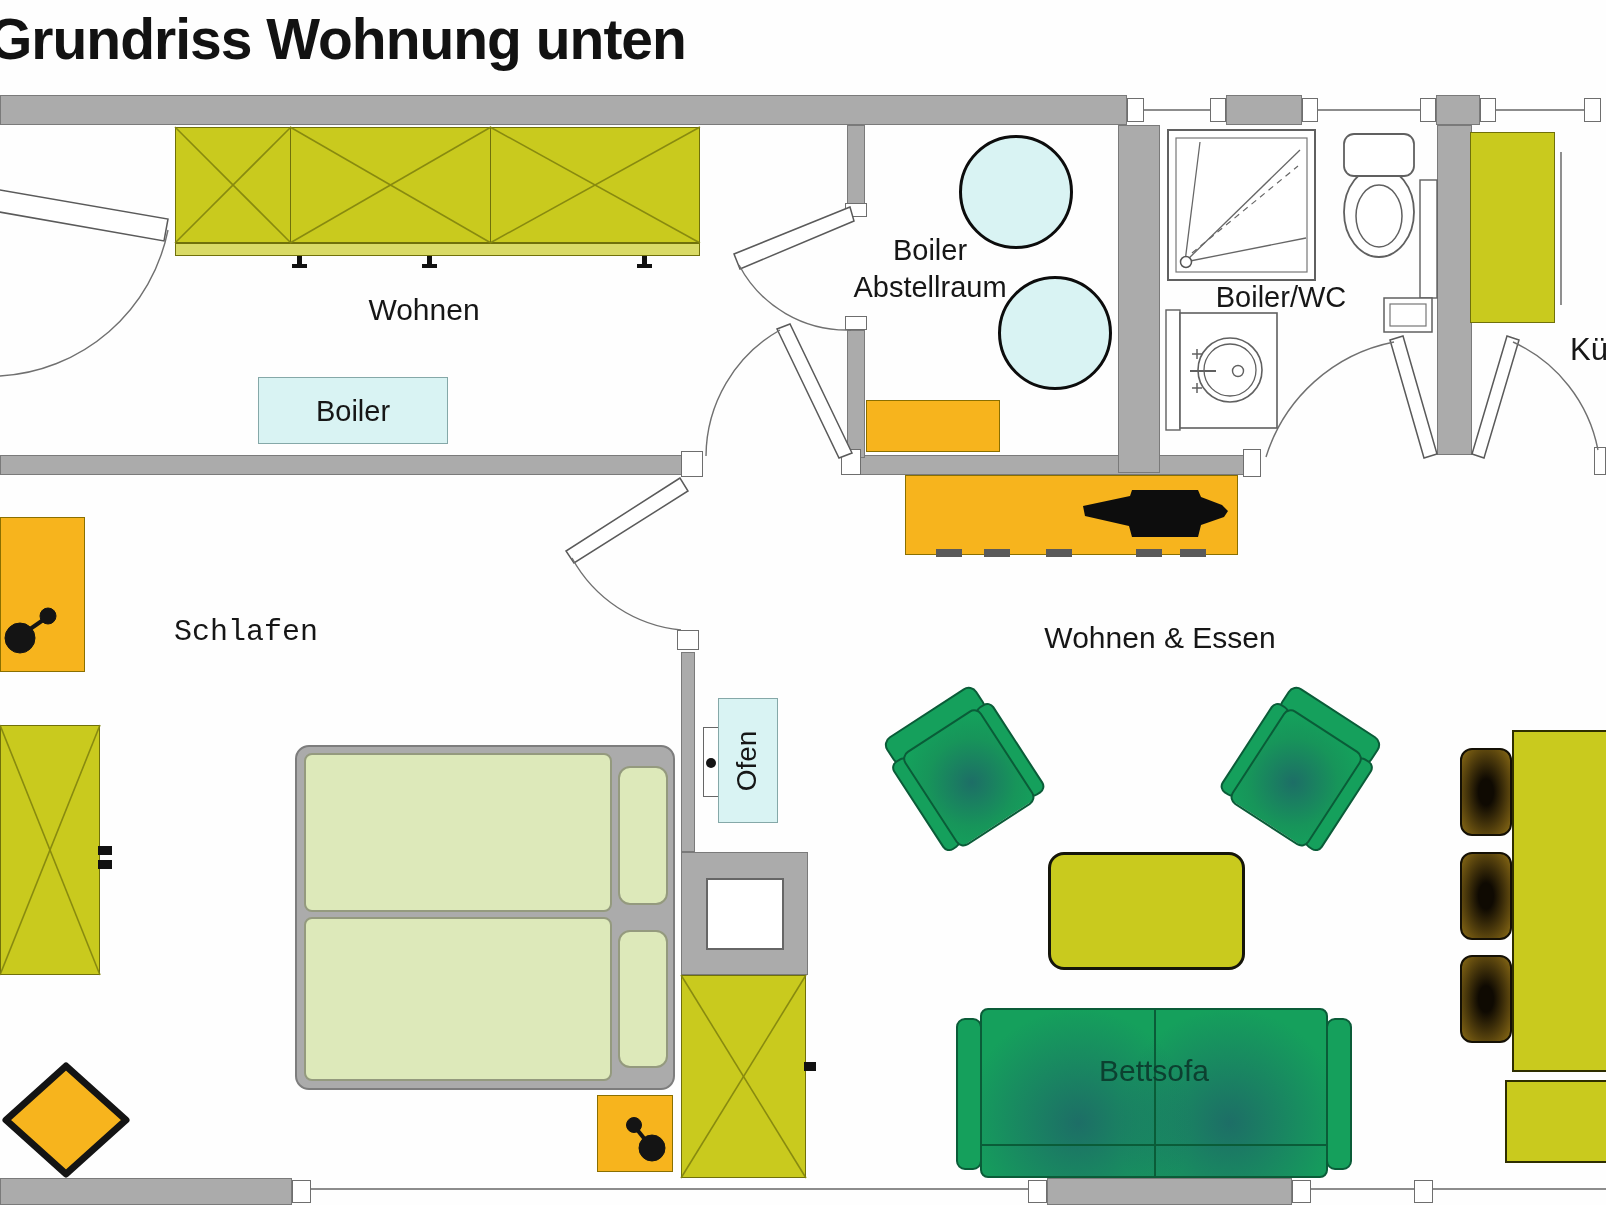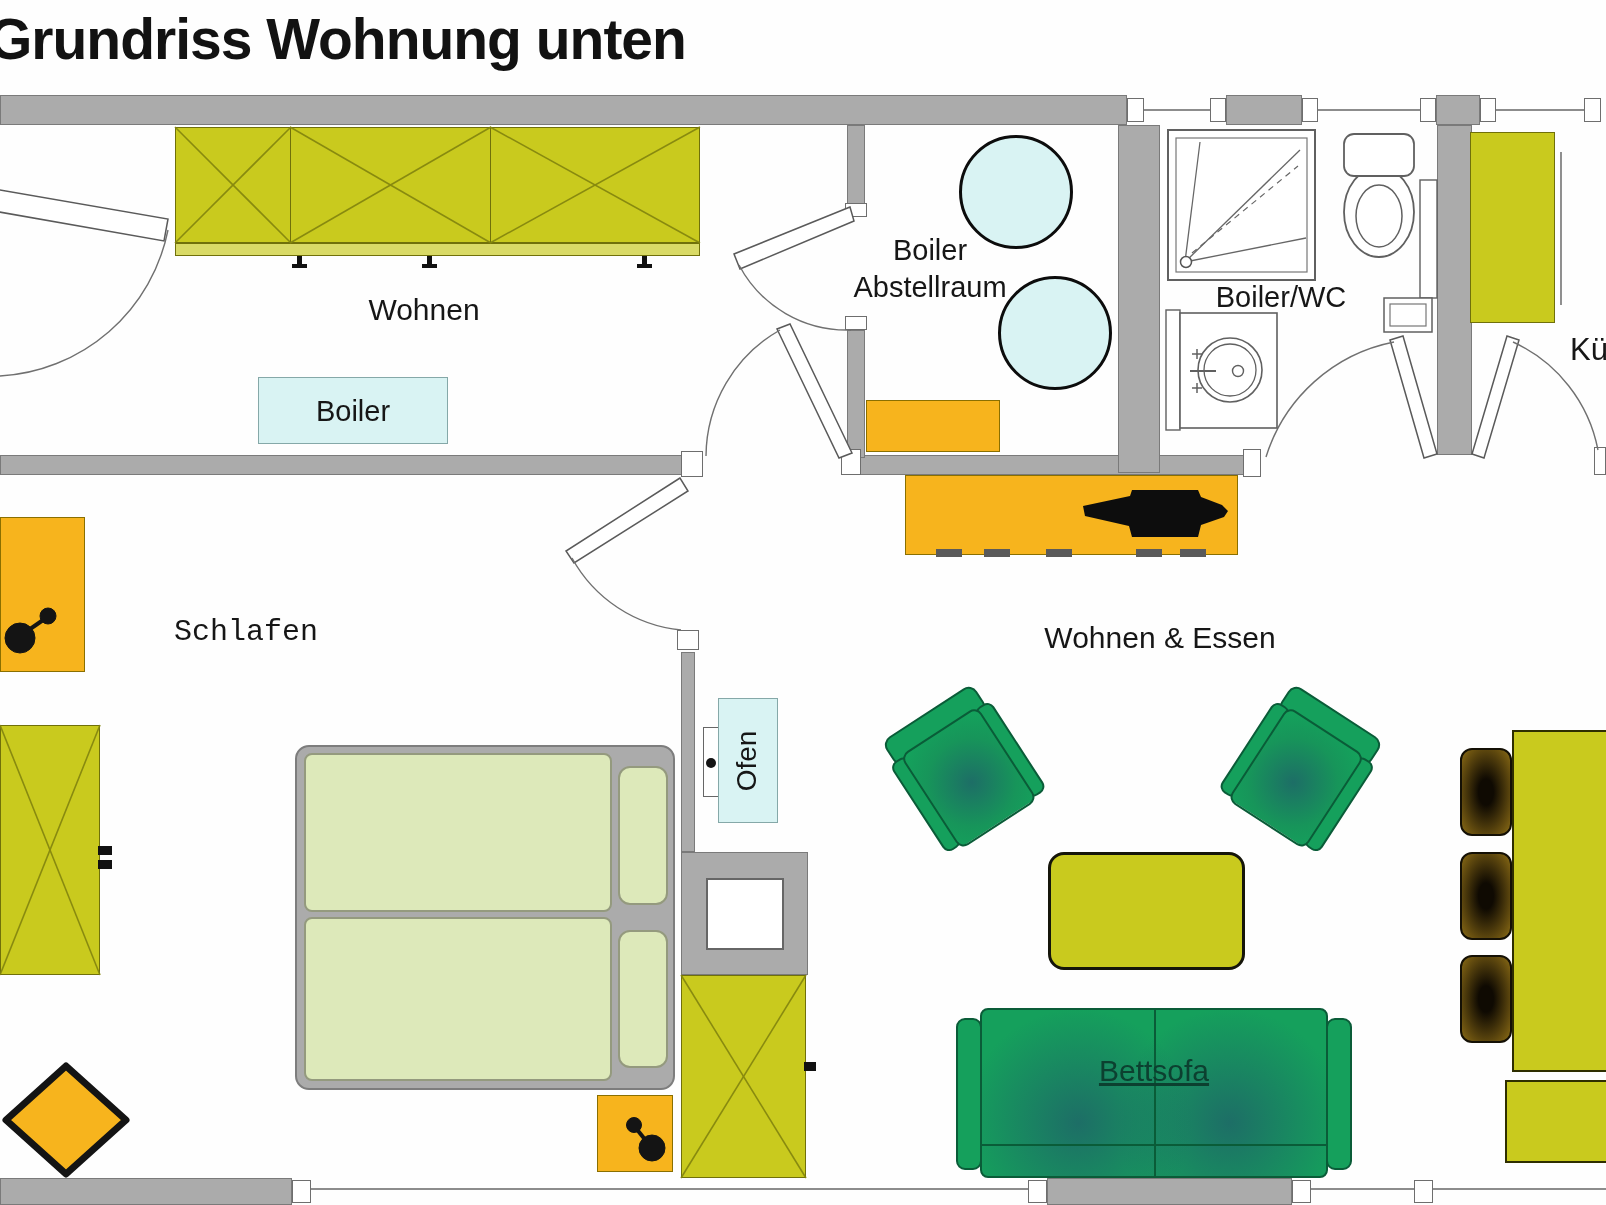--- a/index.html
+++ b/index.html
@@ -268,15 +268,15 @@
   <div class="label" style="left:930px;top:269px;text-align:center;line-height:37px;font-size:29px;">
     <span style="display:block;">Boiler</span>
     <span style="display:block;">Abstellraum</span>
   </div>
 
   <div class="label" style="left:1281px;top:297px;font-size:29px;">Boiler/WC</div>
   <div class="label" style="left:1570px;top:350px;transform:translate(0,-50%);font-size:31px;">Kü</div>
   <div class="label" style="left:246px;top:632px;font-family:Liberation Mono, monospace;">Schlafen</div>
   <div class="label" style="left:1160px;top:630px;margin-top:8px;">Wohnen &amp; Essen</div>
   <div class="label rot" style="left:747px;top:761px;">Ofen</div>
-  <div class="label" style="left:1154px;top:1071px;color:var(--bettsofa-text);text-decoration:underline;">Bettsofa</div>
+  <div class="label" style="left:1154px;top:1071px;color:var(--bettsofa-text);">Bettsofa</div>
 
 </div>
 
 </body></html>

